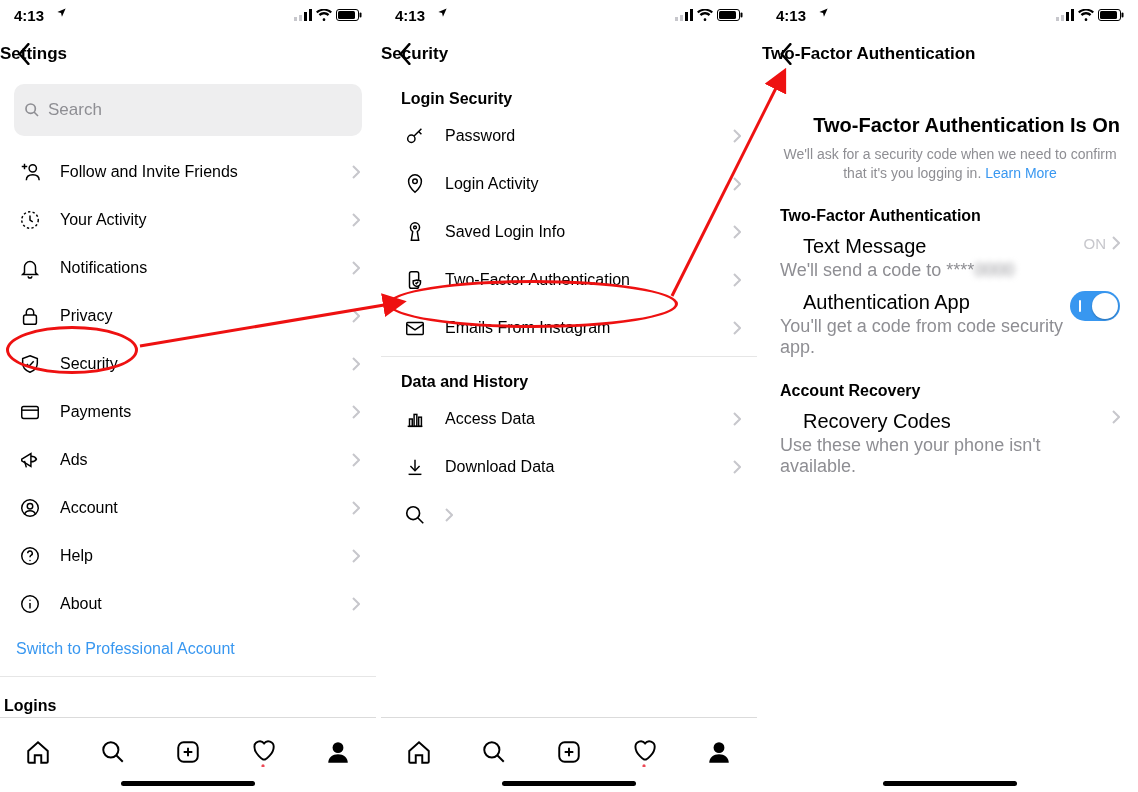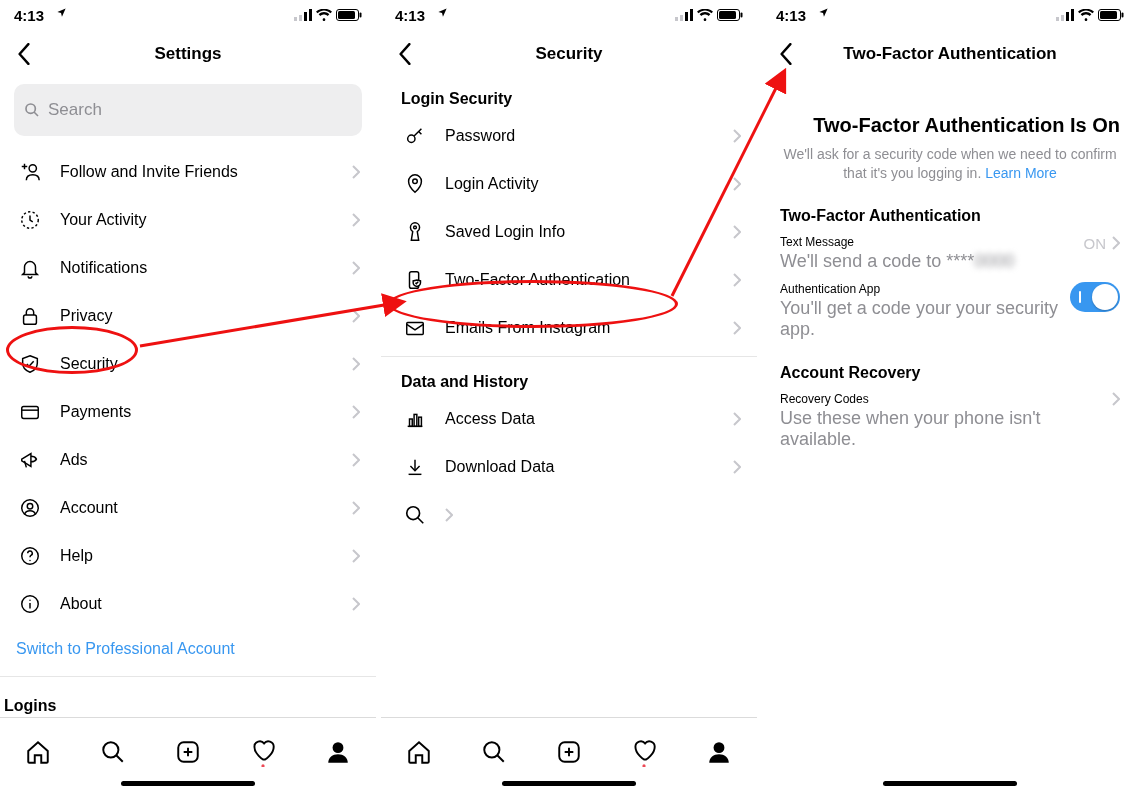--- a/index.html
+++ b/index.html
@@ -11,21 +11,21 @@
 
   
   .status{height:30px;display:flex;align-items:center;justify-content:space-between;padding:0 14px;font-size:15px;font-weight:600;}
   .status .left{display:flex;align-items:flex-start;gap:12px;}
   .status .right{display:flex;align-items:center;gap:4px;}
   .status svg{display:block;}
 
   
   .nav{height:48px;display:flex;align-items:center;position:relative;border-bottom:0;background:#fff;padding:0 10px;}
   .nav .back{width:28px;height:28px;display:flex;align-items:center;justify-content:center;}
-  .nav .title{position:absolute;left:0;right:0;text-align:center;font-size:17px;font-weight:600;pointer-events:none;}
+  .nav .title{position:absolute;left:0;right:0;text-align:left;font-size:17px;font-weight:600;pointer-events:none;}
 
   .scroll{flex:1;overflow:hidden;}
 
   
   .search{margin:6px 14px 12px;background:#eeeeef;border-radius:10px;height:52px;display:flex;align-items:center;padding:0 10px;color:#8e8e93;font-size:17px;gap:8px;}
 
   
   .row{display:flex;align-items:center;height:48px;padding:0 16px;}
   .p2 .row{padding:0 16px 0 20px;}
   .row .ricon{width:28px;display:flex;align-items:center;justify-content:center;margin-right:16px;}
@@ -38,21 +38,21 @@
   .p2 .hr{height:1px;background:#e6e6e6;margin:4px 0;}
 
   
   .p3 .scroll{padding:14px 18px;}
   .p3 .bigtitle{text-align:right;font-size:20px;font-weight:600;margin:22px 0 8px;}
   .p3 .subtitle{text-align:center;color:#8e8e93;font-size:14px;line-height:1.35;}
   .p3 .subtitle .lm{color:#3897f0;}
   .p3 .sec{font-weight:700;font-size:16px;margin:24px 0 8px;}
   .opt{display:flex;align-items:flex-start;justify-content:space-between;margin:10px 0;}
   .opt .txt{flex:1;}
-  .opt .name{font-size:12px;}
+  .opt .name{font-size:20px;margin-left:23px;}
   .opt .desc{font-size:18px;color:#8e8e93;margin-top:2px;}
   .opt .right{display:flex;align-items:center;gap:6px;color:#c7c7cc;font-size:15px;}
   .toggle{position:relative;width:50px;height:30px;border-radius:15px;background:#3897f0;}
   .toggle:before{content:"";position:absolute;top:2px;right:2px;width:26px;height:26px;border-radius:50%;background:#fff;box-shadow:0 1px 2px rgba(0,0,0,.25);}
   .toggle .bar{position:absolute;left:9px;top:9px;width:2px;height:12px;background:#fff;border-radius:1px;}
   .blurred{filter:blur(3px);display:inline-block;}
 
   
   .tabbar{height:74px;border-top:1px solid #dbdbdb;display:flex;flex-direction:column;padding-top:0;}
   .p3 .tabbar{border-top:none;}
@@ -486,21 +486,21 @@
           <span>ON</span>
           <svg width="8" height="14" viewBox="0 0 8 14" fill="none" stroke="#c7c7cc" stroke-width="2">
               <path d="M1 1 L7 7 L1 13"></path>
             </svg>
         </div>
       </div>
 
       <div class="opt">
         <div class="txt">
           <div class="name">Authentication App</div>
-          <div class="desc">You'll get a code your your security app.</div>
+          <div class="desc">You'll get a code from code security app.</div>
         </div>
         <div class="right">
           <div class="toggle">
               <span class="bar"></span>
             </div>
         </div>
       </div>
 
       <div class="sec">Account Recovery</div>
       <div class="opt">

